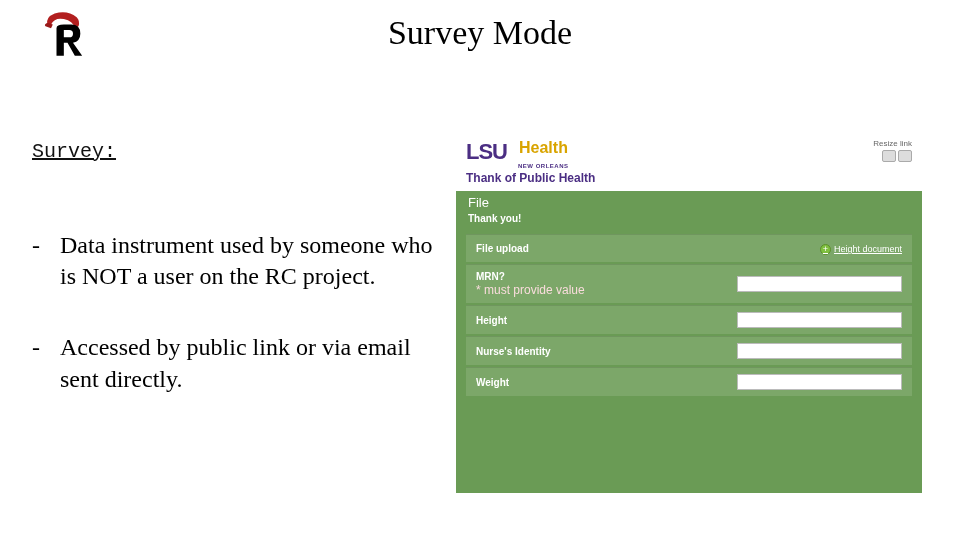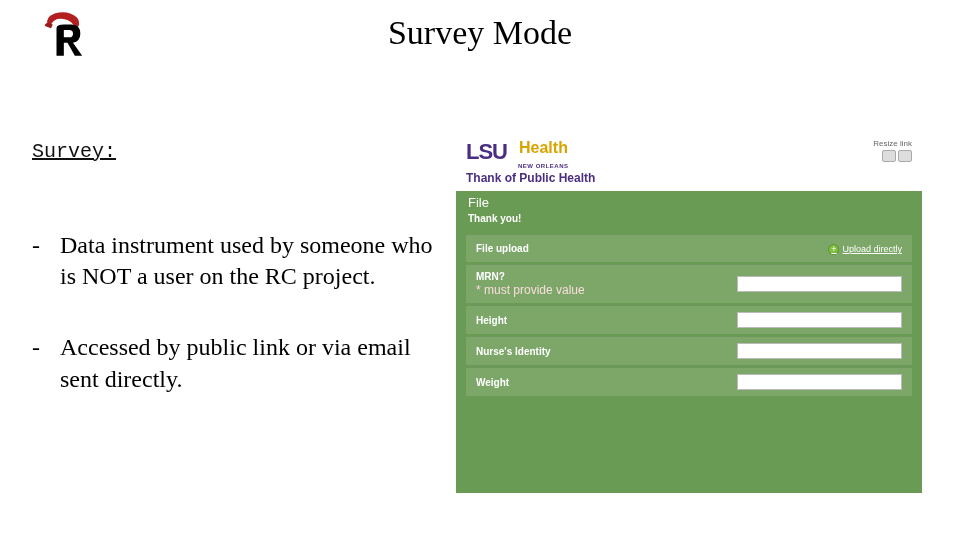--- a/index.html
+++ b/index.html
@@ -257,21 +257,21 @@
 
   <div class="fields">
 
     <div class="field-row">
       <div class="label-col">
         <div class="main">File upload</div>
       </div>
       <div class="input-col">
         <span class="upload-link">
           <span class="upload-circle">+</span>
-          <span>Upload directly</span>
+          <span>Height document</span>
         </span>
       </div>
     </div>
 
     <div class="field-row">
       <div class="label-col">
         <div class="main">MRN?</div>
         <div class="sub">* must provide value</div>
       </div>
       <div class="input-col">

